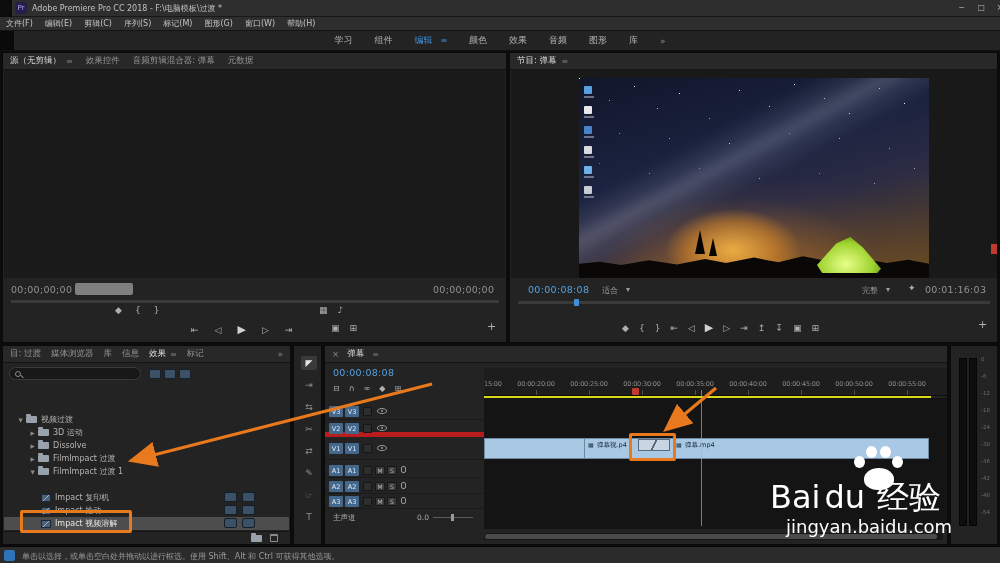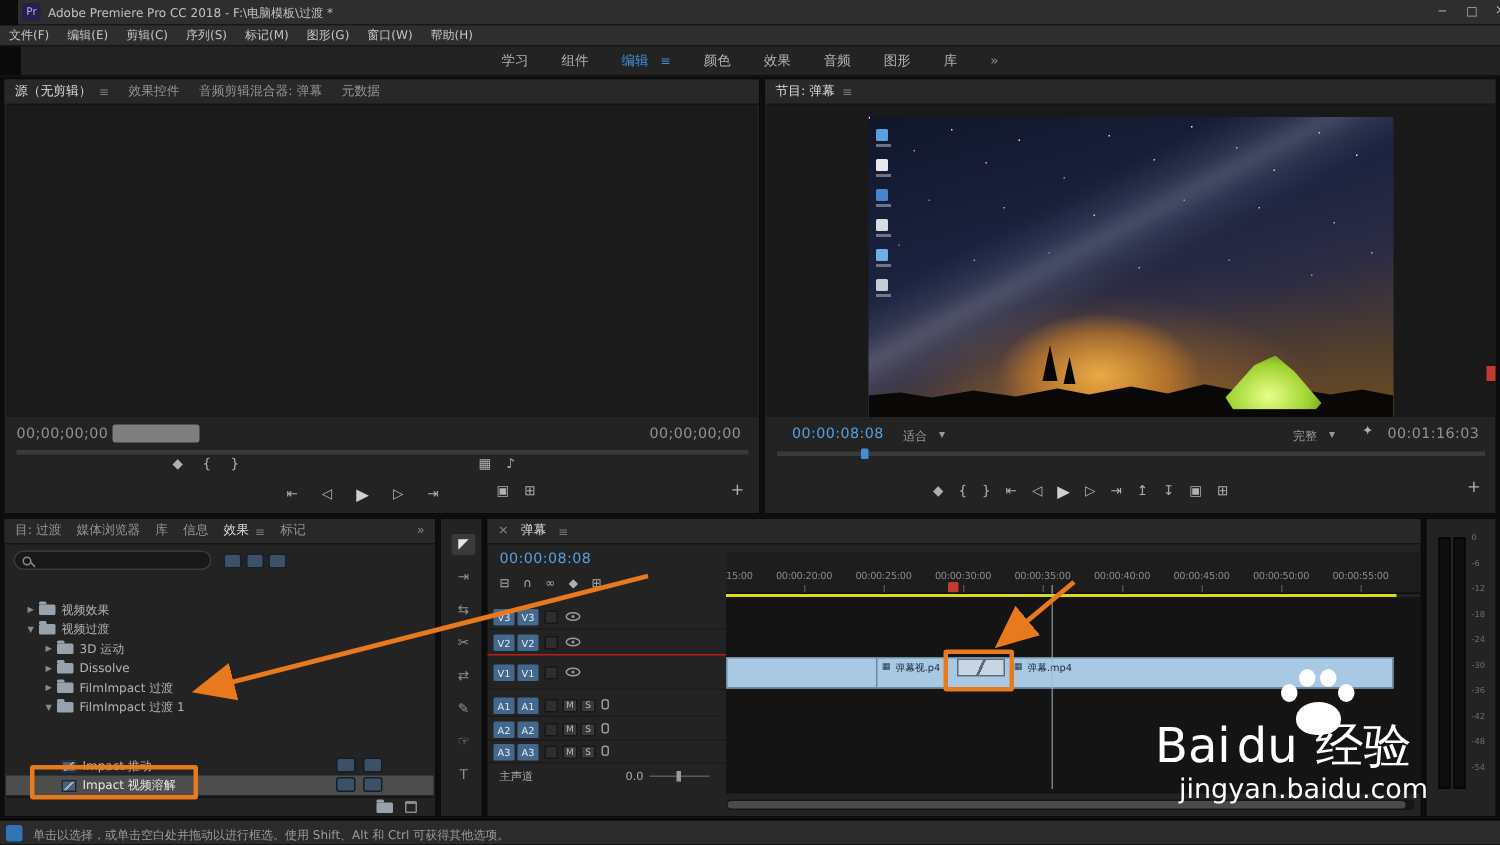--- a/index.html
+++ b/index.html
@@ -205,25 +205,20 @@
     <div class="ab" style="left:6px;top:21px;width:132px;height:13px;background:#181818;border:1px solid #3a3a3a;border-radius:7px;display:flex;align-items:center;padding:0 5px;gap:4px">
       <span style="width:6px;height:6px;border:1px solid #8a8a8a;border-radius:50%;position:relative;flex:none">
           <span style="position:absolute;left:4px;top:4px;width:4px;height:1px;background:#8a8a8a;transform:rotate(45deg)"></span>
         </span>
       <input style="background: transparent; border: none; color: rgb(204, 204, 204); font-size: 8px; width: 100px;" value="">
     </div>
     <span class="ab" style="left:146px;top:23px;width:12px;height:10px;background:#3c5066;border:1px solid #16202c;border-radius:2px"></span>
     <span class="ab" style="left:161px;top:23px;width:12px;height:10px;background:#3c5066;border:1px solid #16202c;border-radius:2px"></span>
     <span class="ab" style="left:176px;top:23px;width:12px;height:10px;background:#3c5066;border:1px solid #16202c;border-radius:2px"></span>
 
-    <div class="tr" style="top:54px;padding-left:12px">
-        <span class="tw">▶</span>
-        <span class="fold"></span>
-        <span>视频效果</span>
-      </div>
     <div class="tr" style="top:67px;padding-left:12px">
         <span class="tw">▼</span>
         <span class="fold"></span>
         <span>视频过渡</span>
       </div>
     <div class="tr" style="top:80px;padding-left:24px">
         <span class="tw">▶</span>
         <span class="fold"></span>
         <span>3D 运动</span>
       </div>
@@ -234,20 +229,26 @@
       </div>
     <div class="tr" style="top:93px;padding-left:24px">
         <span class="tw">▶</span>
         <span class="fold"></span>
         <span>Dissolve</span>
       </div>
     <div class="tr" style="top:119px;padding-left:24px">
         <span class="tw">▼</span>
         <span class="fold"></span>
         <span>FilmImpact 过渡 1</span>
+      </div>
+    <div class="tr" style="top:145px;padding-left:36px">
+        <span class="fxi"></span>
+        <span>Impact 复印机</span>
+        <span class="bdg" style="left:220px"></span>
+        <span class="bdg" style="left:238px"></span>
       </div>
     <div class="tr" style="top:158px;padding-left:36px">
         <span class="fxi"></span>
         <span>Impact 推动</span>
         <span class="bdg" style="left:220px"></span>
         <span class="bdg" style="left:238px"></span>
       </div>
     <div class="tr sel" style="top:171px;padding-left:36px">
         <span class="fxi"></span>
         <span>Impact 视频溶解</span>
@@ -316,21 +317,21 @@
     <div class="ab" style="left:159px;top:50px;width:447px;height:2px;background:#d9d919"></div>
 
     <div class="ab" style="left:159px;top:52px;width:463px;height:131px;background:#141414"></div>
 
     <div class="ab" style="left:0;top:58px;width:159px;height:16px;border-bottom:1px solid #1b1b1b">
       <span class="vbox" style="left:4px;top:2px">V3</span>
       <span class="vbox" style="left:20px;top:2px">V3</span>
       <span class="dkbox" style="left:38px;top:3px"></span>
       <span class="eye" style="left:52px;top:4px"></span>
     </div>
-    <div class="ab" style="left:0;top:75px;width:159px;height:16px;border-bottom:1px solid #b91c1c">
+    <div class="ab" style="left:0;top:75px;width:159px;height:16px;border-bottom:5px solid #b91c1c">
       <span class="vbox" style="left:4px;top:2px">V2</span>
       <span class="vbox" style="left:20px;top:2px">V2</span>
       <span class="dkbox" style="left:38px;top:3px"></span>
       <span class="eye" style="left:52px;top:4px"></span>
     </div>
     <div class="ab" style="left:0;top:92px;width:159px;height:22px;border-bottom:1px solid #1b1b1b">
       <span class="vbox" style="left:4px;top:5px">V1</span>
       <span class="vbox" style="left:20px;top:5px">V1</span>
       <span class="dkbox" style="left:38px;top:6px"></span>
       <span class="eye" style="left:52px;top:7px"></span>

